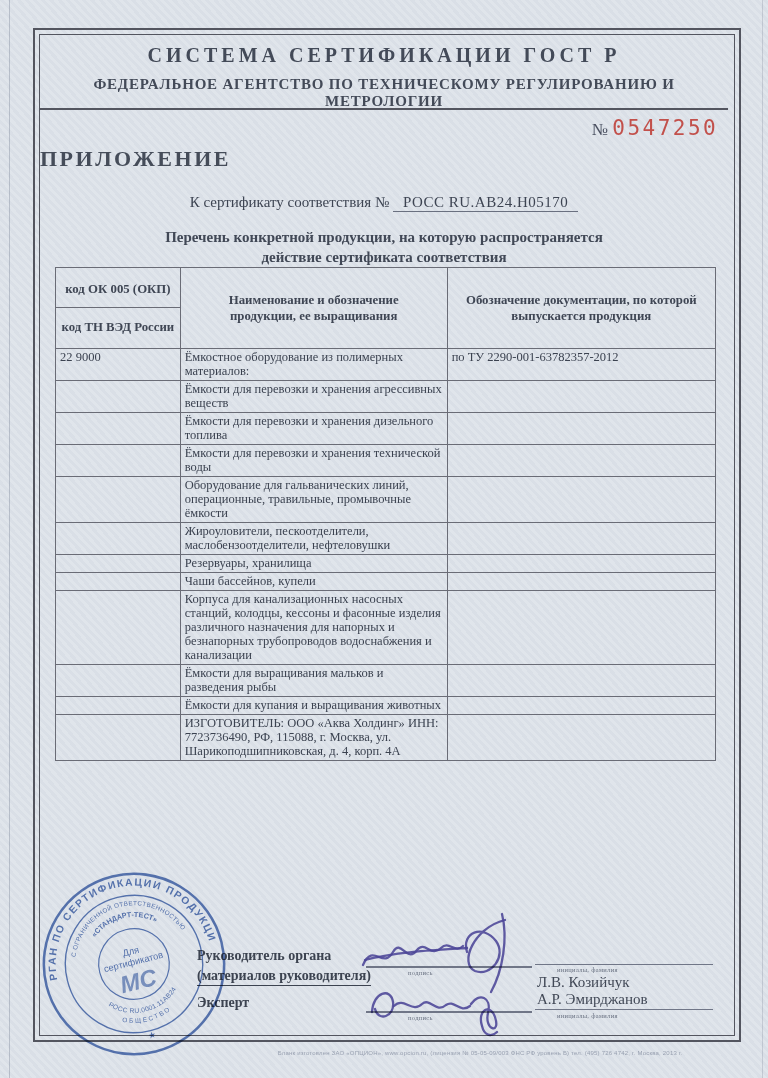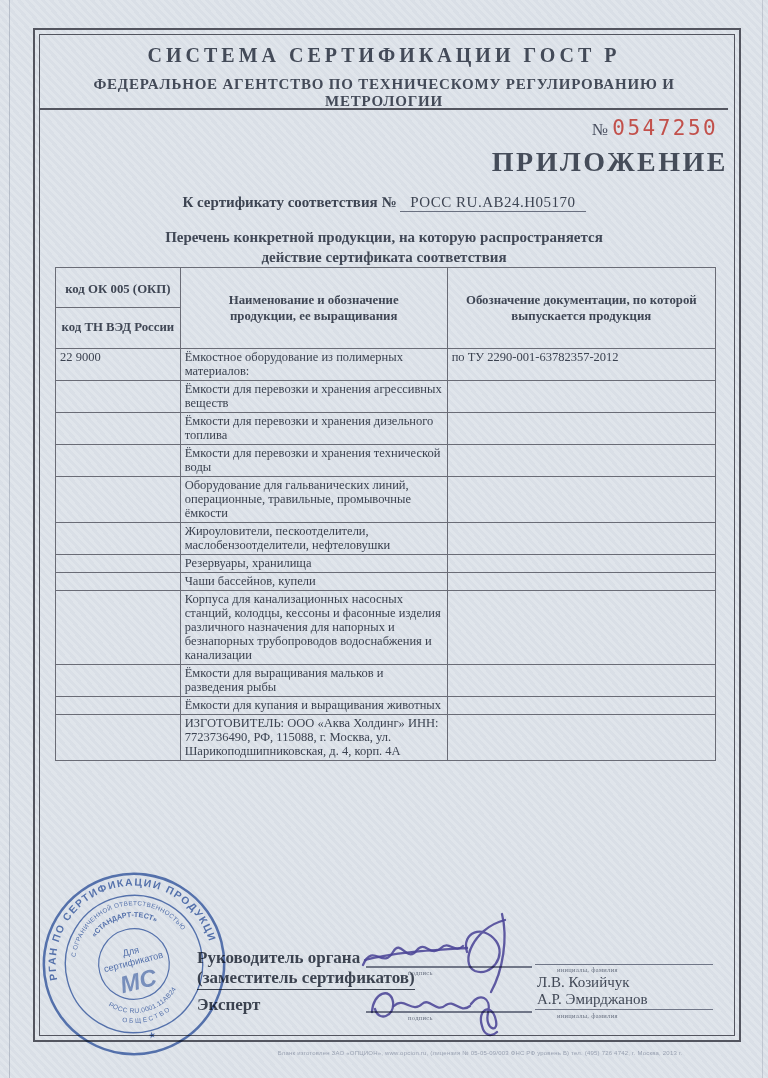--- a/index.html
+++ b/index.html
@@ -16,42 +16,42 @@
   .frame-inner{position:absolute;left:4px;top:4px;right:4px;bottom:4px;border:1.5px solid #53555f;}
   .hdr-title{position:absolute;left:40px;top:44px;width:688px;text-align:center;
     font-size:20px;font-weight:bold;letter-spacing:4px;color:#434a58;}
   .hdr-sub{position:absolute;left:40px;top:76px;width:688px;text-align:center;
     font-size:15px;font-weight:bold;letter-spacing:.8px;color:#434a58;}
   .hdr-rule{position:absolute;left:40px;top:108px;width:688px;height:2px;background:#53555f;}
   .form-no{position:absolute;left:592px;top:116px;white-space:nowrap;}
   .form-no .pfx{font-size:17px;color:#4a5060;}
   .form-no .num{font-family:"DejaVu Sans Mono","Liberation Mono",monospace;
     font-size:21px;color:#c2504b;letter-spacing:2.5px;}
-  .doc-title{position:absolute;left:40px;top:146px;width:688px;text-align:right;
-    font-size:28px;font-weight:bold;letter-spacing:2.5px;color:#454c59;}
+  .doc-title{position:absolute;left:40px;top:146px;width:688px;text-align:left;
+    font-size:22px;font-weight:bold;letter-spacing:2.5px;color:#454c59;}
   .cert-line{position:absolute;left:40px;top:194px;width:688px;text-align:center;font-size:15px;}
-  .cert-line .lbl{font-weight:bold;}
+  .cert-line .lbl{font-weight:normal;}
   .cert-line .val{border-bottom:1px solid #6a7080;padding:0 10px 1px 10px;letter-spacing:.5px;}
   .purpose{position:absolute;left:40px;top:227px;width:688px;text-align:center;
     font-size:15px;font-weight:bold;line-height:20px;color:#414856;}
   
   .prod-table{position:absolute;left:55px;top:267px;width:661px;border-collapse:collapse;
     font-size:12.5px;color:#3b4250;}
   .prod-table th,.prod-table td{border:1px solid #6a6c76;vertical-align:top;}
   .prod-table th{height:76px;font-size:12.8px;font-weight:bold;vertical-align:middle;
     text-align:center;padding:2px 14px;line-height:16px;color:#3f4654;}
   .prod-table th.c1{padding:0;}
   .c1a,.c1b{height:38px;display:flex;align-items:center;justify-content:center;padding:0 4px;box-sizing:border-box;}
   .c1a{border-bottom:1px solid #6a6c76;}
   .prod-table td{padding:1px 4px 2px 4px;line-height:14px;}
   td.code-col{width:121px;}
   td.name-col{width:266px;}
   td.doc-col{width:270px;}
   
-  .sig-label{position:absolute;font-size:17px;font-weight:bold;color:#3c4350;white-space:nowrap;}
+  .sig-label{position:absolute;font-size:14px;font-weight:bold;color:#3c4350;white-space:nowrap;}
   .sig-label.u{border-bottom:1.5px solid #3c4350;padding-bottom:1px;}
   .sig-line{position:absolute;height:1.5px;background:#707687;}
   .sig-caption{position:absolute;font-size:6.5px;color:#6a7282;letter-spacing:.3px;}
   .sig-name{position:absolute;font-size:15px;color:#414856;white-space:nowrap;}
   .ink{position:absolute;mix-blend-mode:multiply;}
   .ink path{fill:none;stroke:#584ea6;stroke-width:2.3;stroke-linecap:round;opacity:.88;}
   
   .stamp{position:absolute;left:36px;top:866px;width:196px;height:196px;mix-blend-mode:multiply;opacity:.82;}
   .stamp text{fill:#3e63ad;font-family:"Liberation Sans","DejaVu Sans",sans-serif;}
   .stamp circle{fill:none;stroke:#3e63ad;}
@@ -164,21 +164,21 @@
         </tr>
         <tr>
           <td class="code-col"></td>
           <td class="name-col">ИЗГОТОВИТЕЛЬ: ООО «Аква Холдинг» ИНН: 7723736490, РФ, 115088, г. Москва, ул. Шарикоподшипниковская, д. 4, корп. 4А</td>
           <td class="doc-col"></td>
         </tr>
       </tbody>
   </table>
 
   <div class="sig-label" style="left:197px;top:948px;">Руководитель органа</div>
-  <div class="sig-label u" style="left:197px;top:968px;">(заместитель сертификатов)</div>
+  <div class="sig-label u" style="left:197px;top:968px;">(материалов руководителя)</div>
   <div class="sig-label" style="left:197px;top:995px;">Эксперт</div>
 
   <div class="sig-line" style="left:366px;top:966px;width:166px;"></div>
   <div class="sig-caption" style="left:408px;top:969px;">подпись</div>
   <div class="sig-line" style="left:366px;top:1011px;width:166px;"></div>
   <div class="sig-caption" style="left:408px;top:1014px;">подпись</div>
 
   <div class="sig-name" style="left:537px;top:974px;">Л.В. Козийчук</div>
   <div class="sig-line" style="left:535px;top:964px;width:178px;height:1px;"></div>
   <div class="sig-caption" style="left:557px;top:966px;">инициалы, фамилия</div>

